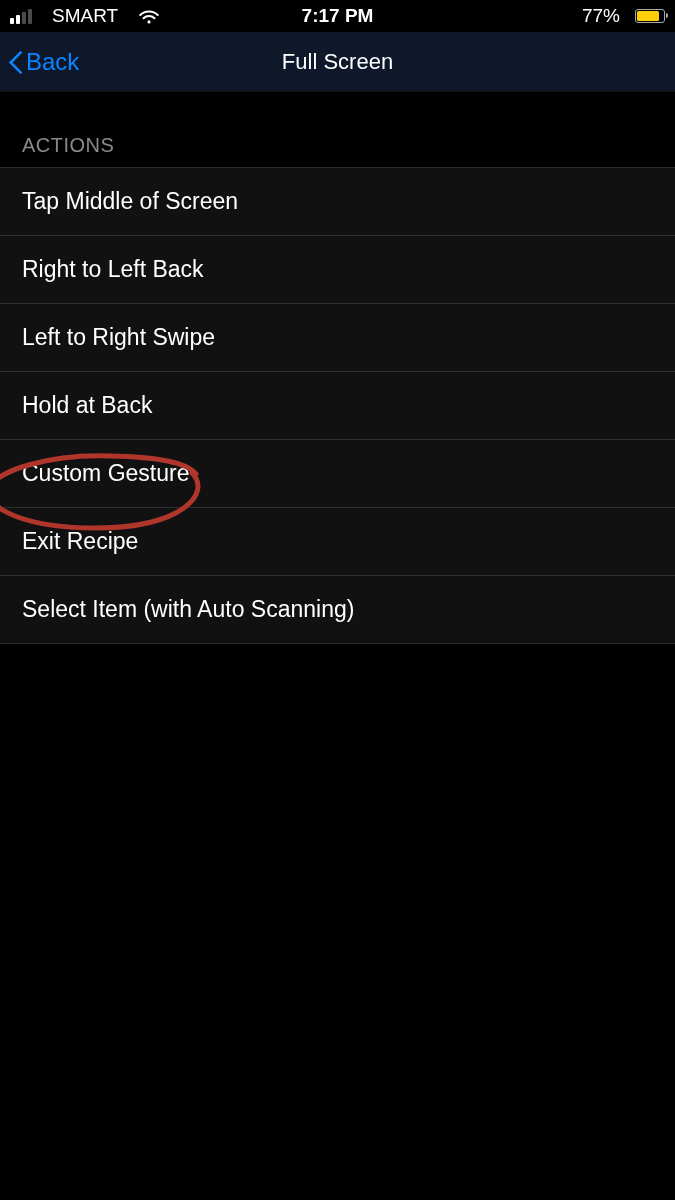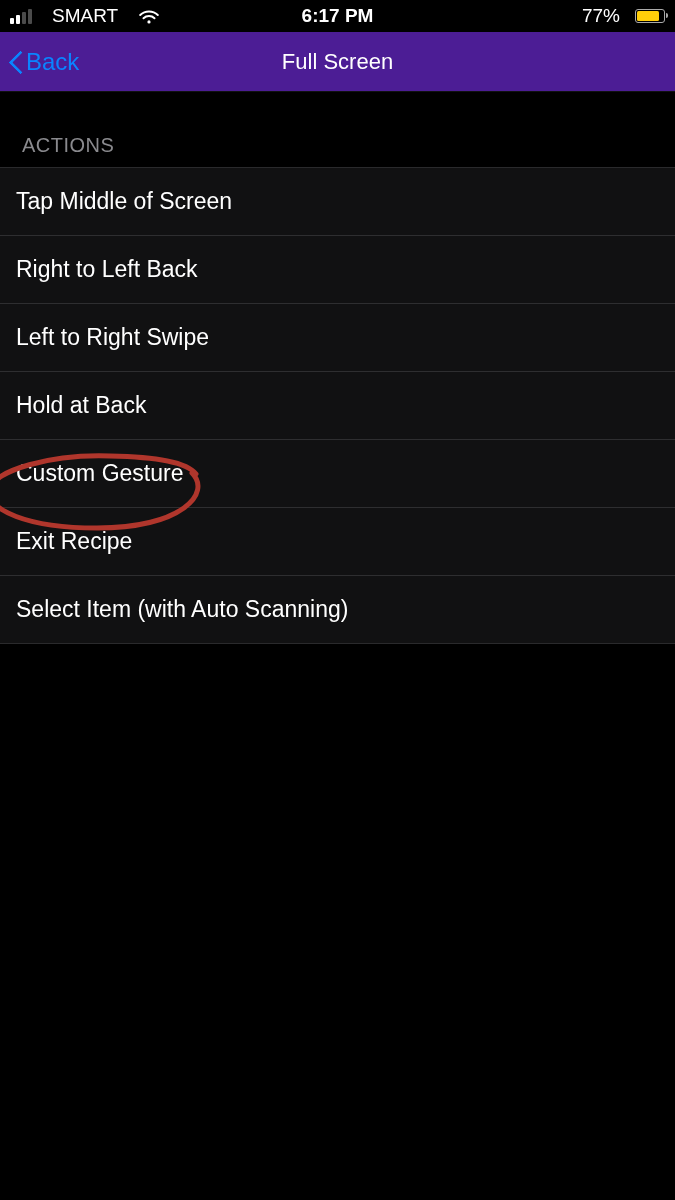--- a/index.html
+++ b/index.html
@@ -83,21 +83,21 @@
     background: #ffce0a;
     border-radius: 1.5px;
   }
 
   
   .nav-bar {
     height: 60px;
     display: flex;
     align-items: center;
     position: relative;
-    background: #4c1d95;
+    background: #0f172a;
     border-bottom: 1px solid #111;
   }
   .nav-back {
     display: flex;
     align-items: center;
     color: #0a84ff;
     font-size: 24px;
     padding-left: 6px;
     cursor: pointer;
   }
@@ -134,21 +134,21 @@
     color:#8a8a8e;
     letter-spacing: 0.5px;
     padding: 0 20px 10px 22px;
   }
   .list {
     background:#111112;
     border-top:1px solid #2a2a2c;
     border-bottom:1px solid #2a2a2c;
   }
   .list-item{
-    padding: 20px 16px;
+    padding: 20px 22px;
     font-size:23px;
     color:#fff;
     border-bottom: 0.5px solid #2e2e30;
     cursor:pointer;
   }
   .list-item:last-child{ border-bottom:none; }
 
   
   .annotation {
     position: absolute;
@@ -180,21 +180,21 @@
       </span>
       <span>SMART</span>
       <span class="wifi">
         <svg viewBox="0 0 22 16" width="22" height="16">
           <path d="M11 14.5a1.6 1.6 0 1 0 0-3.2 1.6 1.6 0 0 0 0 3.2z" fill="#fff"></path>
           <path d="M5.5 9.3a8 8 0 0 1 11 0" stroke="#fff" stroke-width="2" fill="none" stroke-linecap="round"></path>
           <path d="M2.2 6a12.5 12.5 0 0 1 17.6 0" stroke="#fff" stroke-width="2" fill="none" stroke-linecap="round"></path>
         </svg>
       </span>
     </div>
-    <div class="status-center">6:17 PM</div>
+    <div class="status-center">7:17 PM</div>
     <div class="status-right">
       <span>77%</span>
       <span class="battery">
           <span class="level"></span>
         </span>
     </div>
   </div>
 
   <div class="nav-bar">
     <div class="nav-back">

